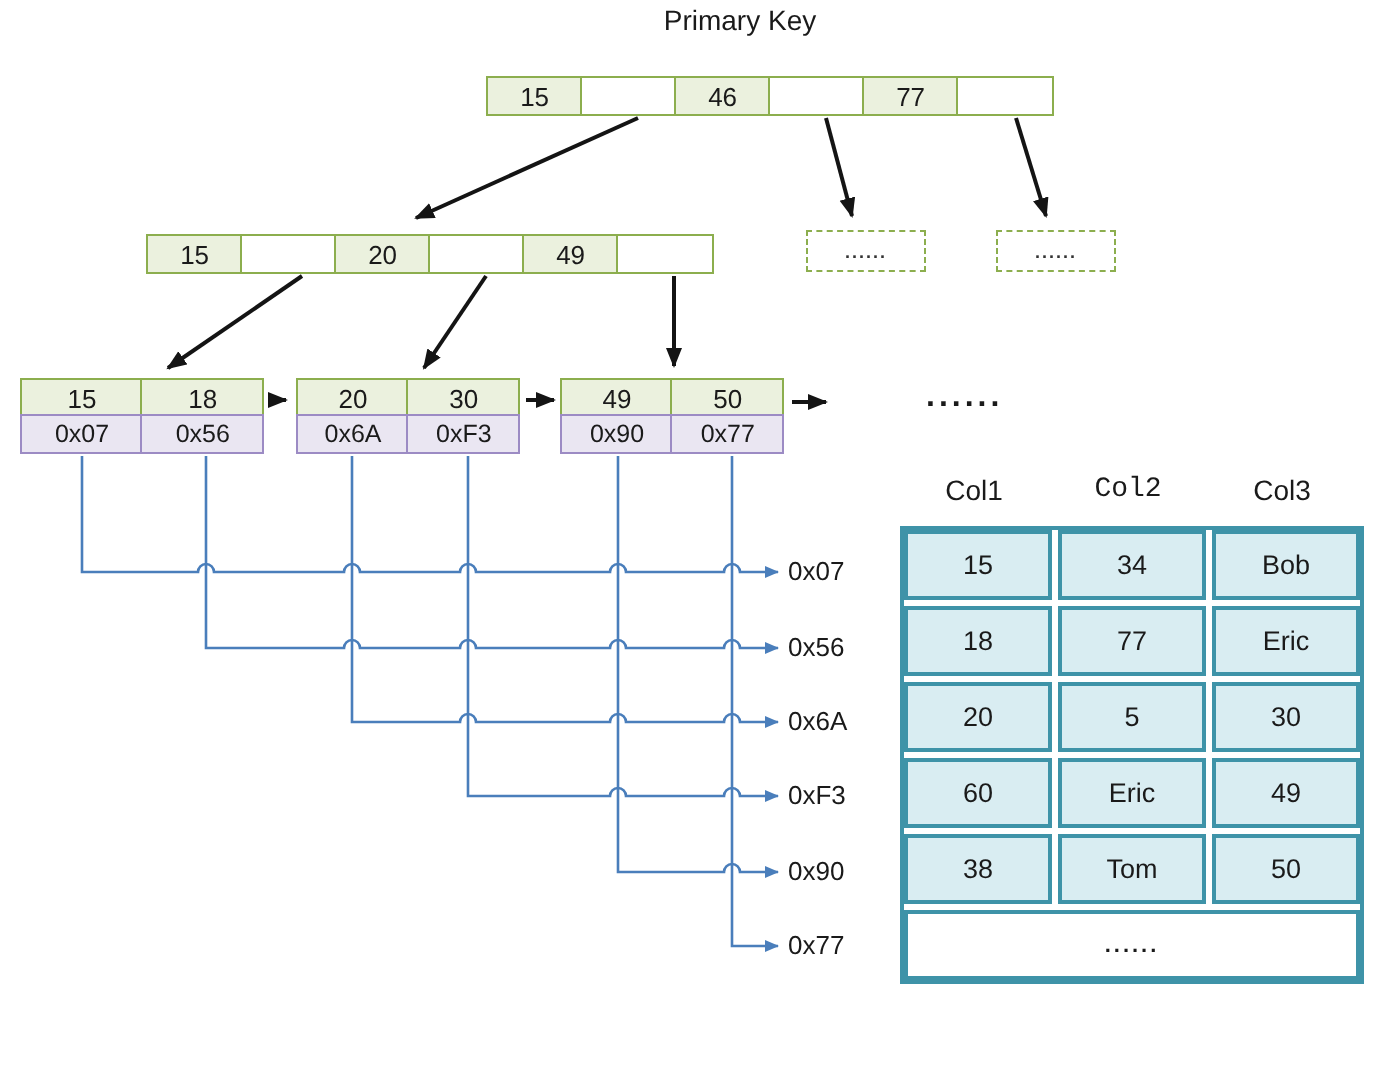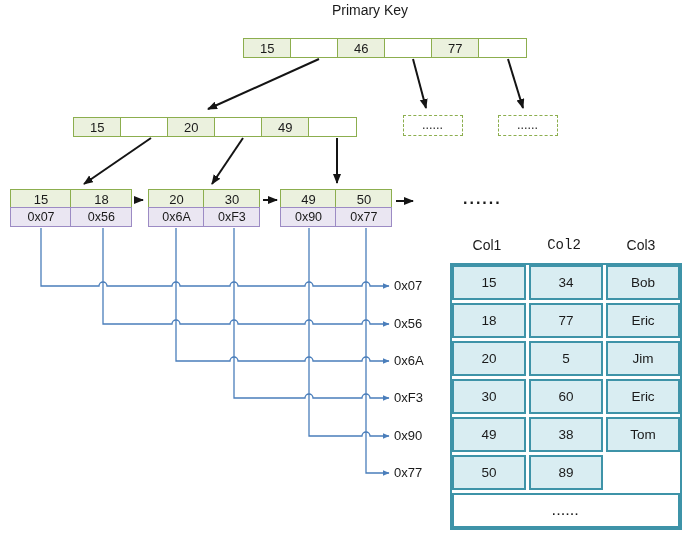--- a/index.html
+++ b/index.html
@@ -141,29 +141,27 @@
 
   <div class="dtable">
     <div class="dcell">15</div>
     <div class="dcell">34</div>
     <div class="dcell">Bob</div>
     <div class="dcell">18</div>
     <div class="dcell">77</div>
     <div class="dcell">Eric</div>
     <div class="dcell">20</div>
     <div class="dcell">5</div>
-    <div class="dcell">Jim</div>
     <div class="dcell">30</div>
     <div class="dcell">60</div>
     <div class="dcell">Eric</div>
     <div class="dcell">49</div>
     <div class="dcell">38</div>
     <div class="dcell">Tom</div>
     <div class="dcell">50</div>
-    <div class="dcell">89</div>
     <div class="dcell span">......</div>
   </div>
 
   <svg class="overlay" width="688" height="544" viewBox="0 0 688 544">
     <defs>
       <marker id="blk" markerUnits="userSpaceOnUse" markerWidth="11" markerHeight="9" refX="9" refY="4" orient="auto">
         <path d="M0,0 L10,4 L0,8 Z" fill="#141414"></path>
       </marker>
       <marker id="blu" markerUnits="userSpaceOnUse" markerWidth="9" markerHeight="7" refX="6.5" refY="3" orient="auto">
         <path d="M0,0 L7,3 L0,6 Z" fill="#4A7EBB"></path>

